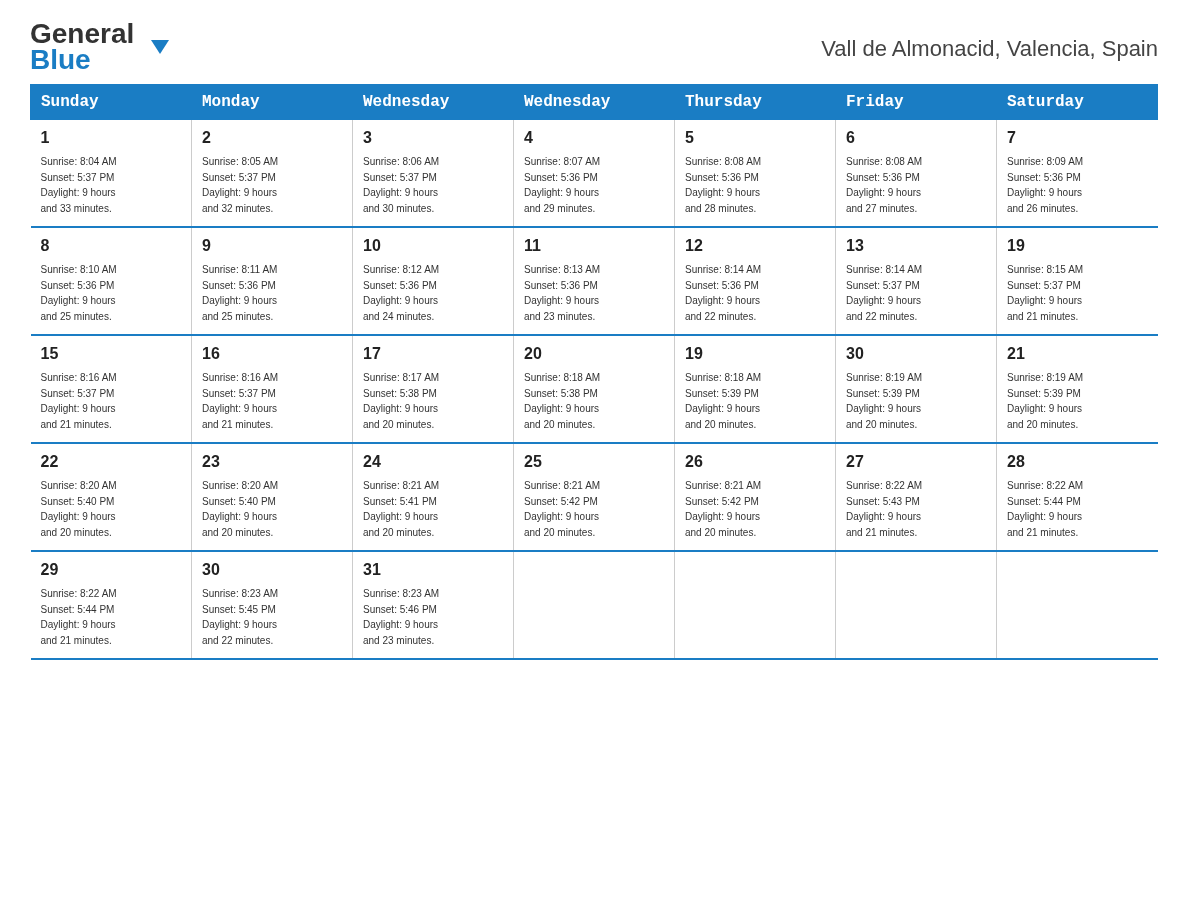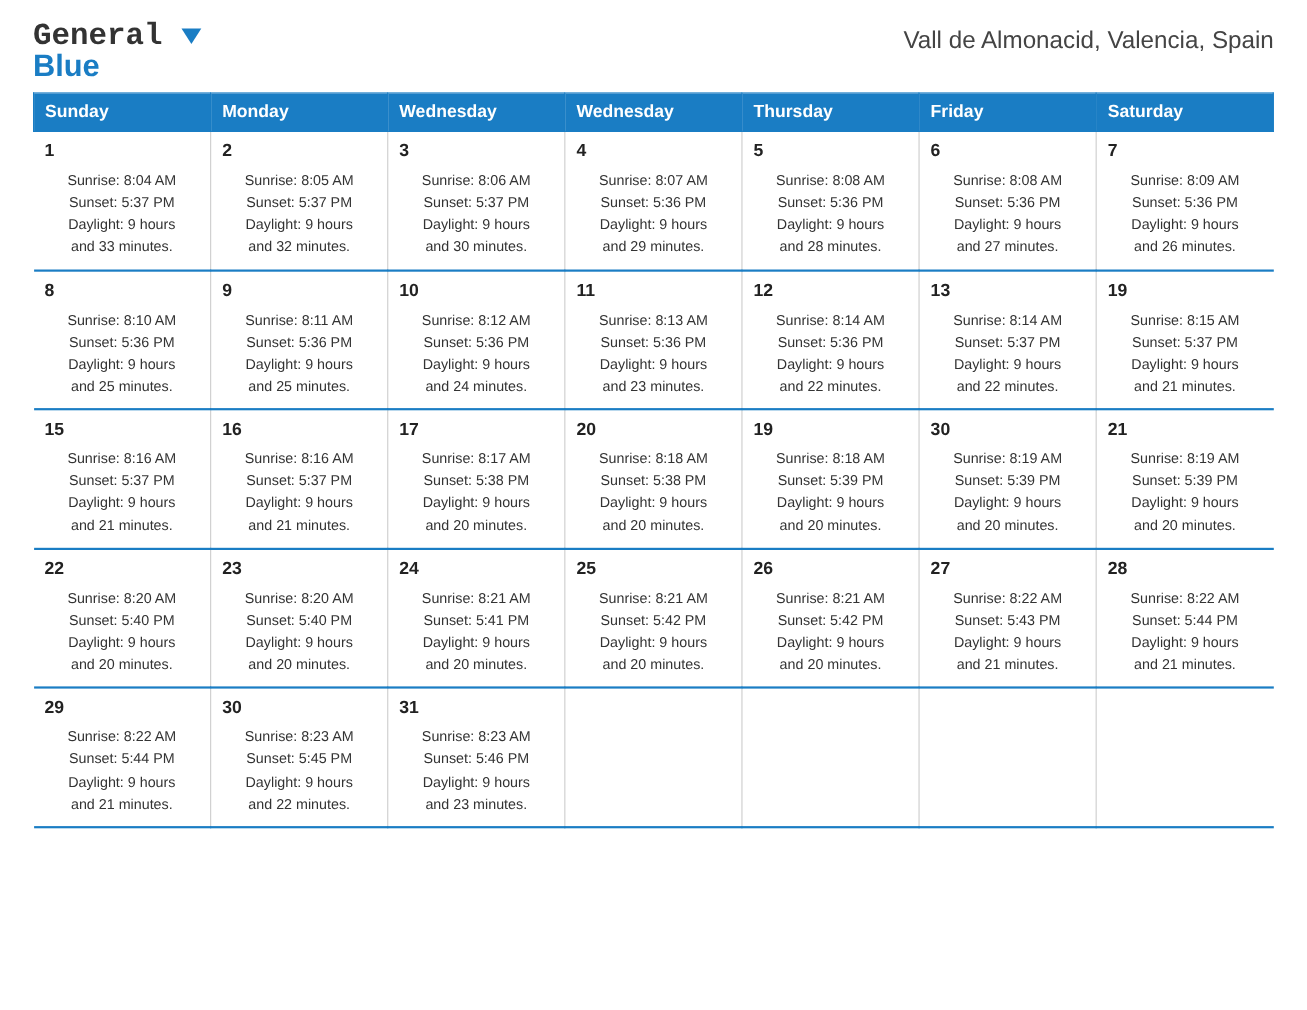--- a/index.html
+++ b/index.html
@@ -32,37 +32,38 @@
     }
     .main-title {
       font-size: 52px;
       font-weight: bold;
       color: #222;
       line-height: 1.1;
     }
     .subtitle {
       font-size: 22px;
       color: #444;
-      margin-top: 4px;
+      margin-top: 16px;
     }
     .calendar {
       width: 100%;
       border-collapse: collapse;
       margin-top: 10px;
     }
     .calendar thead tr {
       background-color: #1a7dc4;
     }
     .calendar thead th {
       color: #ffffff;
       font-size: 16px;
       font-weight: bold;
       padding: 8px 10px;
       text-align: left;
       border: 1px solid #1a7dc4;
+      font-family: Liberation Mono, monospace;
     }
     .calendar tbody tr {
       border-bottom: 2px solid #1a7dc4;
     }
     .calendar tbody td {
       vertical-align: top;
       padding: 6px 10px 10px 10px;
       font-size: 13px;
       color: #333;
       border-right: 1px solid #ccc;
@@ -73,35 +74,34 @@
       border-right: none;
     }
     .day-number {
       font-size: 16px;
       font-weight: bold;
       color: #222;
       margin-bottom: 4px;
       display: block;
     }
     .day-info {
-      font-size: 13px;
+      font-size: 10px;
       color: #333;
       line-height: 1.55;
-      text-align: center;
     }
     .empty-cell {
       background: #fff;
     }
   </style>
 </head>
 <body>
 
 <div class="header">
   <div class="logo">
-    <div style="display:flex; align-items:flex-start; gap:14px;font-family:Liberation Mono, monospace;">
+    <div style="display:flex; align-items:flex-end; gap:14px;">
       <span class="logo-text">General</span>
       <span style="display:inline-block; width:0; height:0; border-left:9px solid transparent; border-right:9px solid transparent; border-top:14px solid #1a7dc4; margin-left:3px; position:relative; top:6px;"></span>
     </div>
     <span class="logo-text blue" style="color:#1a7dc4; font-size:28px; font-weight:bold; margin-top:-2px;">Blue</span>
   </div>
   <div class="title-section">
     <div class="subtitle">Vall de Almonacid, Valencia, Spain</div>
   </div>
 </div>
 

